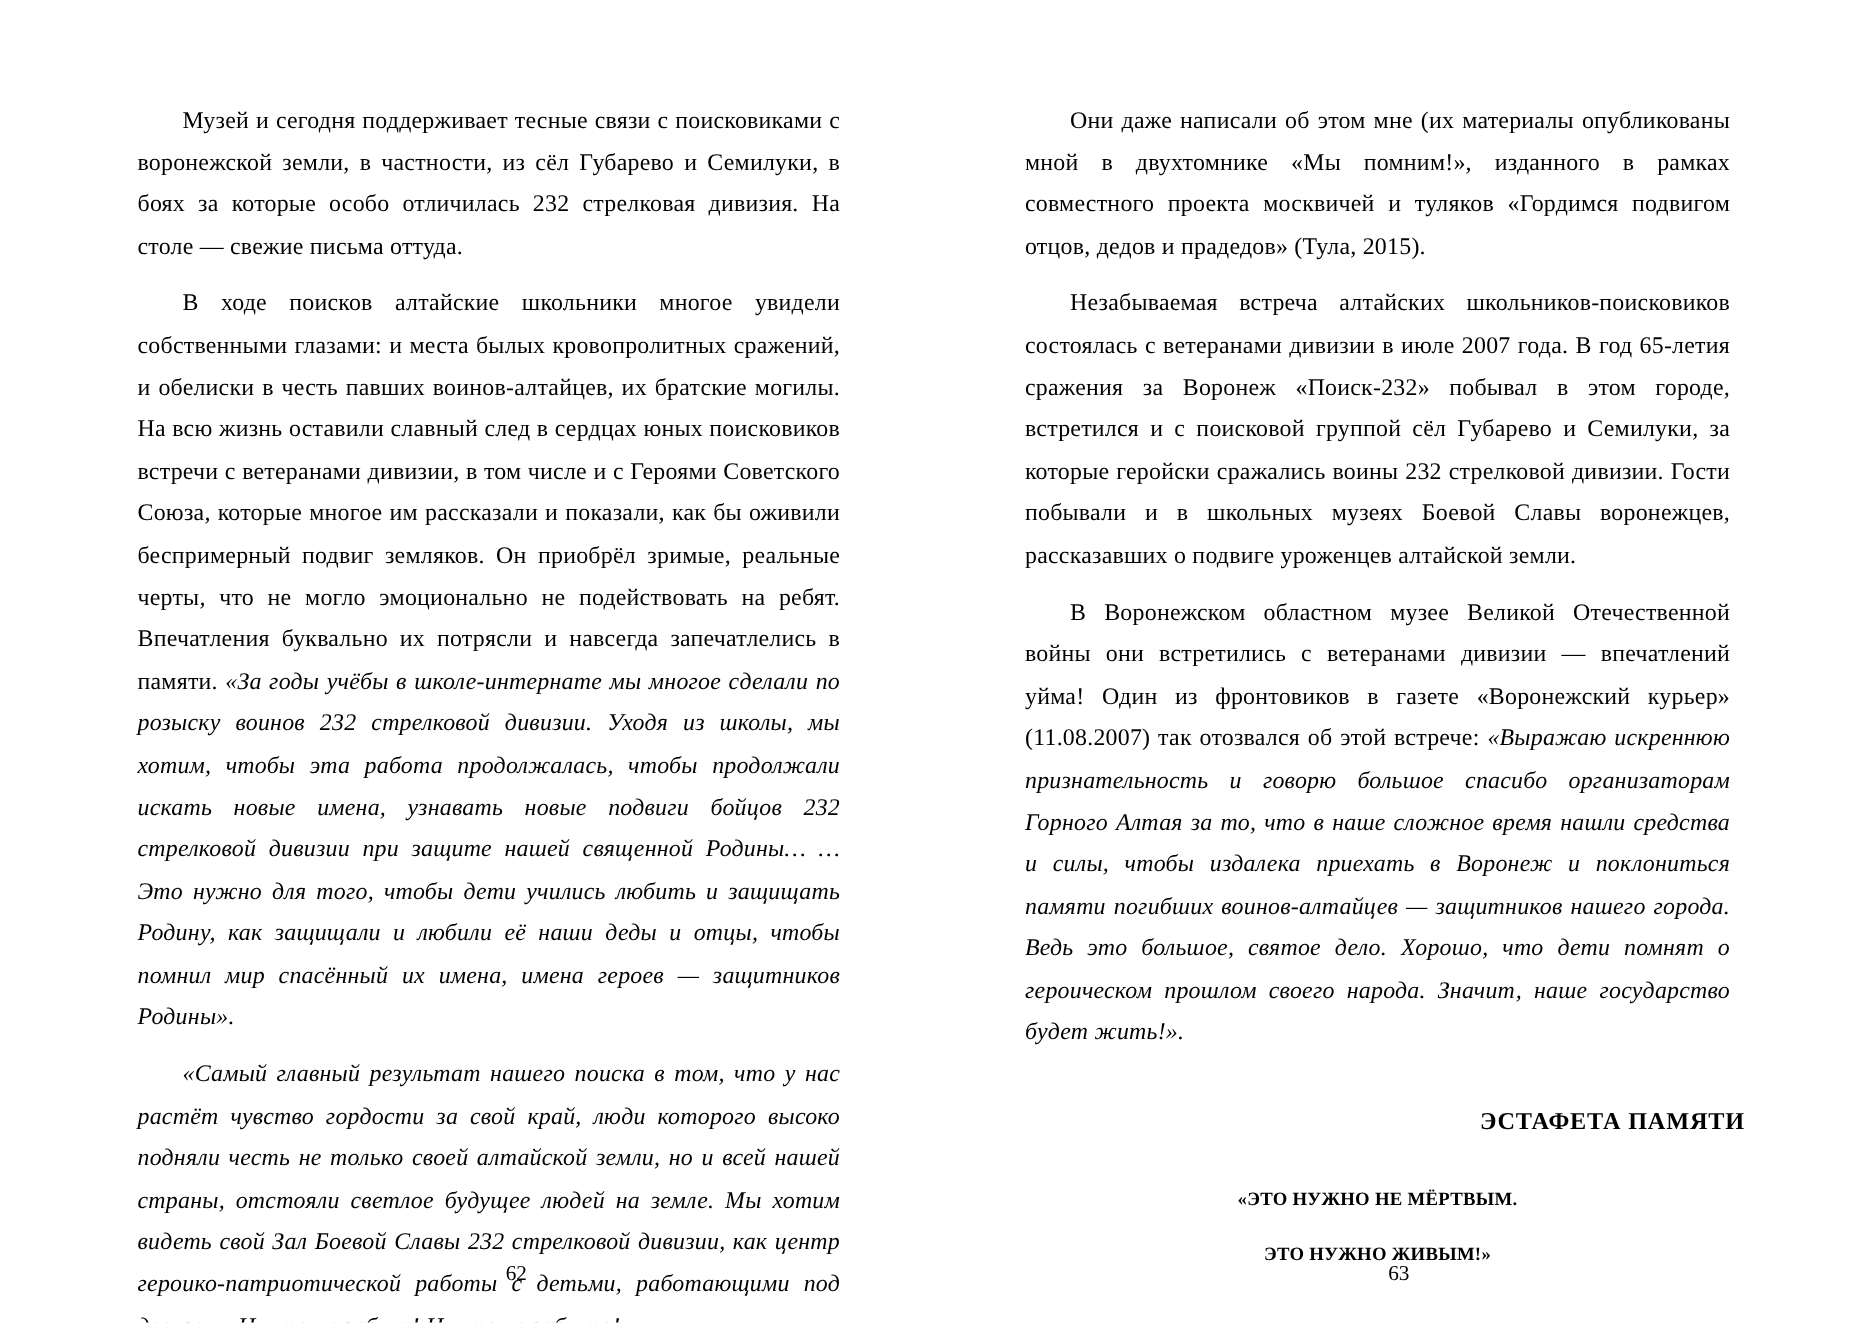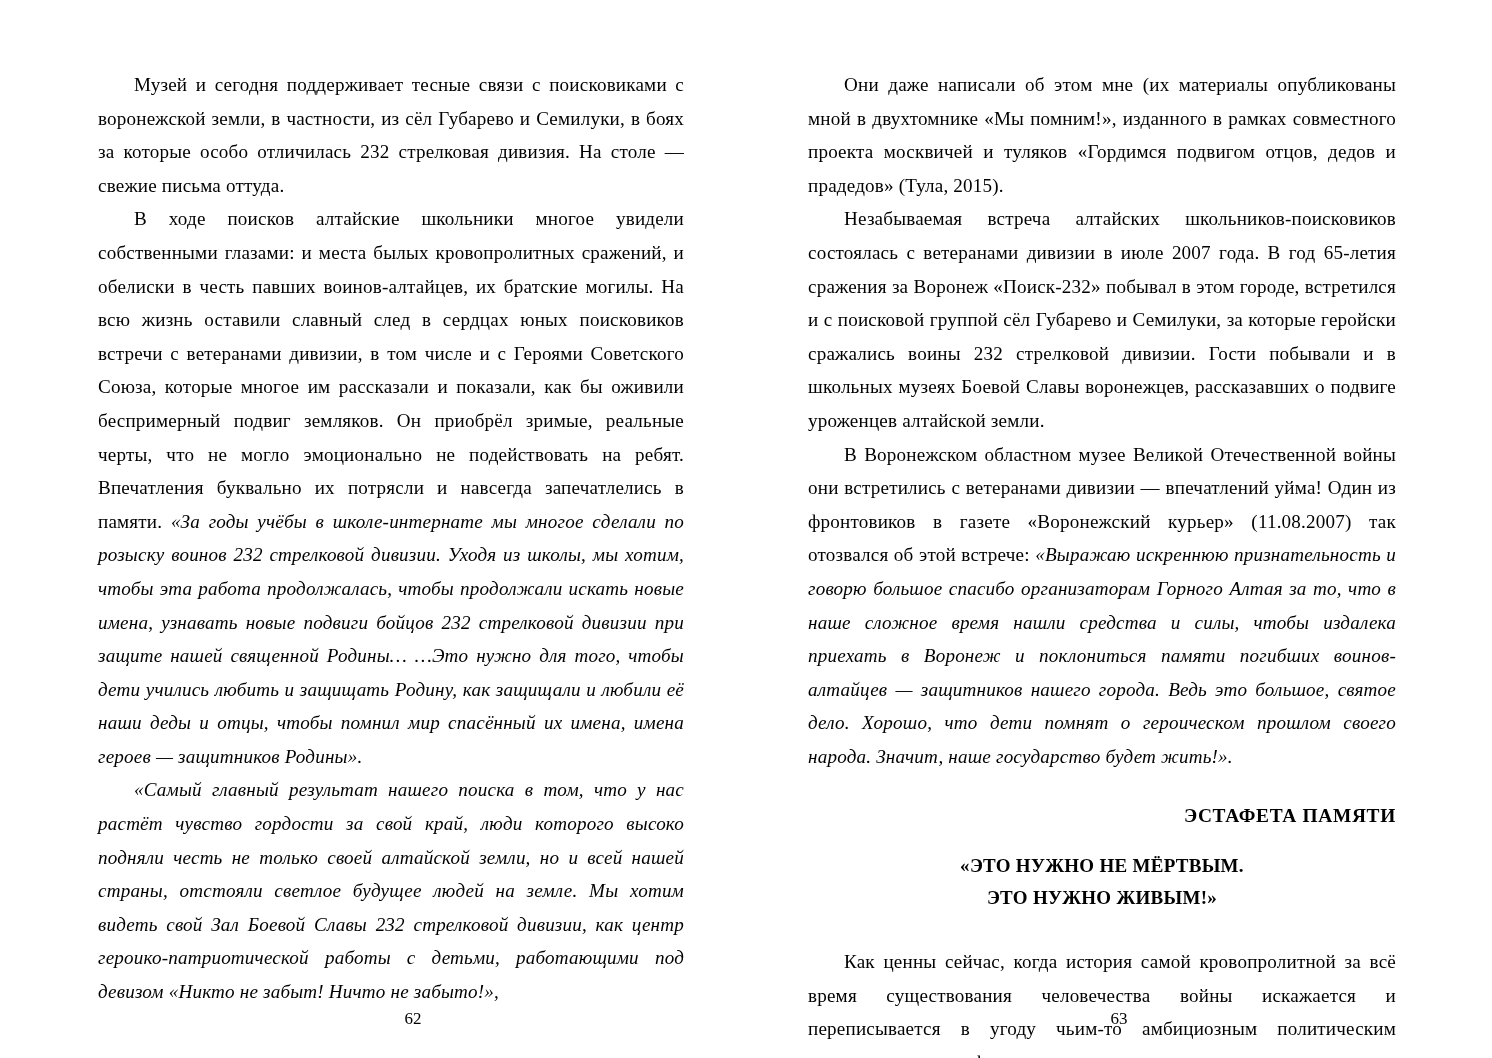--- a/index.html
+++ b/index.html
@@ -39,40 +39,40 @@
     font-size: 19.1px;
     line-height: 33.6px;
     text-align: justify;
     text-justify: inter-word;
     hyphens: manual;
     letter-spacing: 0.01em;
   }
   .page-right .textblock { width: 588px; }
 
   p.para {
-    margin: 0;
+    margin: 12px;
     text-indent: 36px;
   }
 
   
   i, .it {
     font-style: italic;
   }
   h2.section-title {
     margin: 0;
     font-size: 19.4px;
     line-height: 33.6px;
     font-weight: 700;
     text-align: right;
     text-indent: 0;
     letter-spacing: 0.035em;
   }
   h3.section-subtitle {
-    margin: 0;
-    font-size: 19px;
+    margin: 12px;
+    font-size: 15px;
     line-height: 32px;
     font-weight: 700;
     text-align: center;
     text-indent: 0;
     letter-spacing: 0.015em;
   }
 
   .spacer-sm { height: 17px; }
   .spacer-md { height: 26px; }
   .spacer-lg { height: 31px; }

